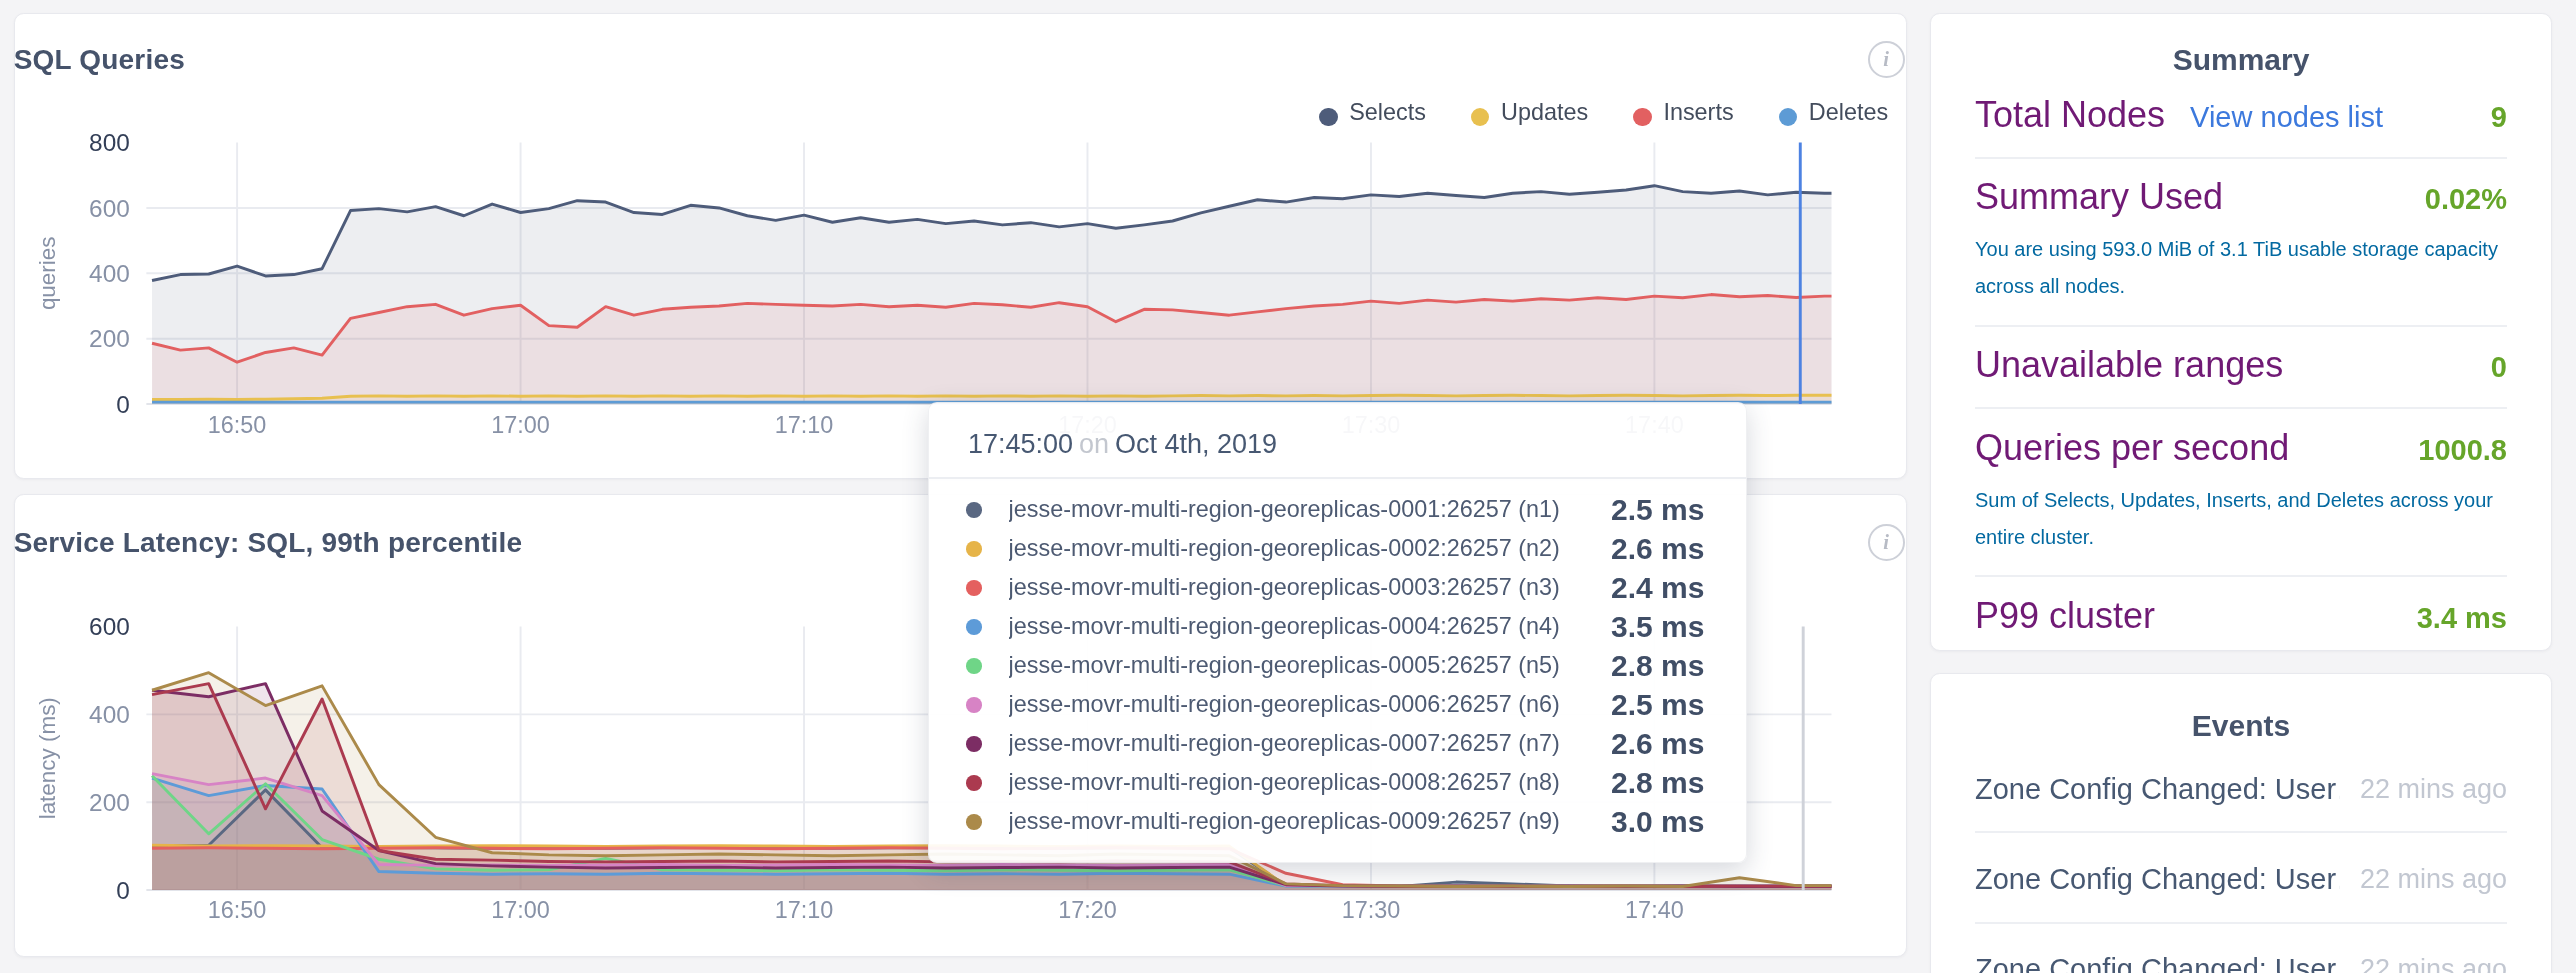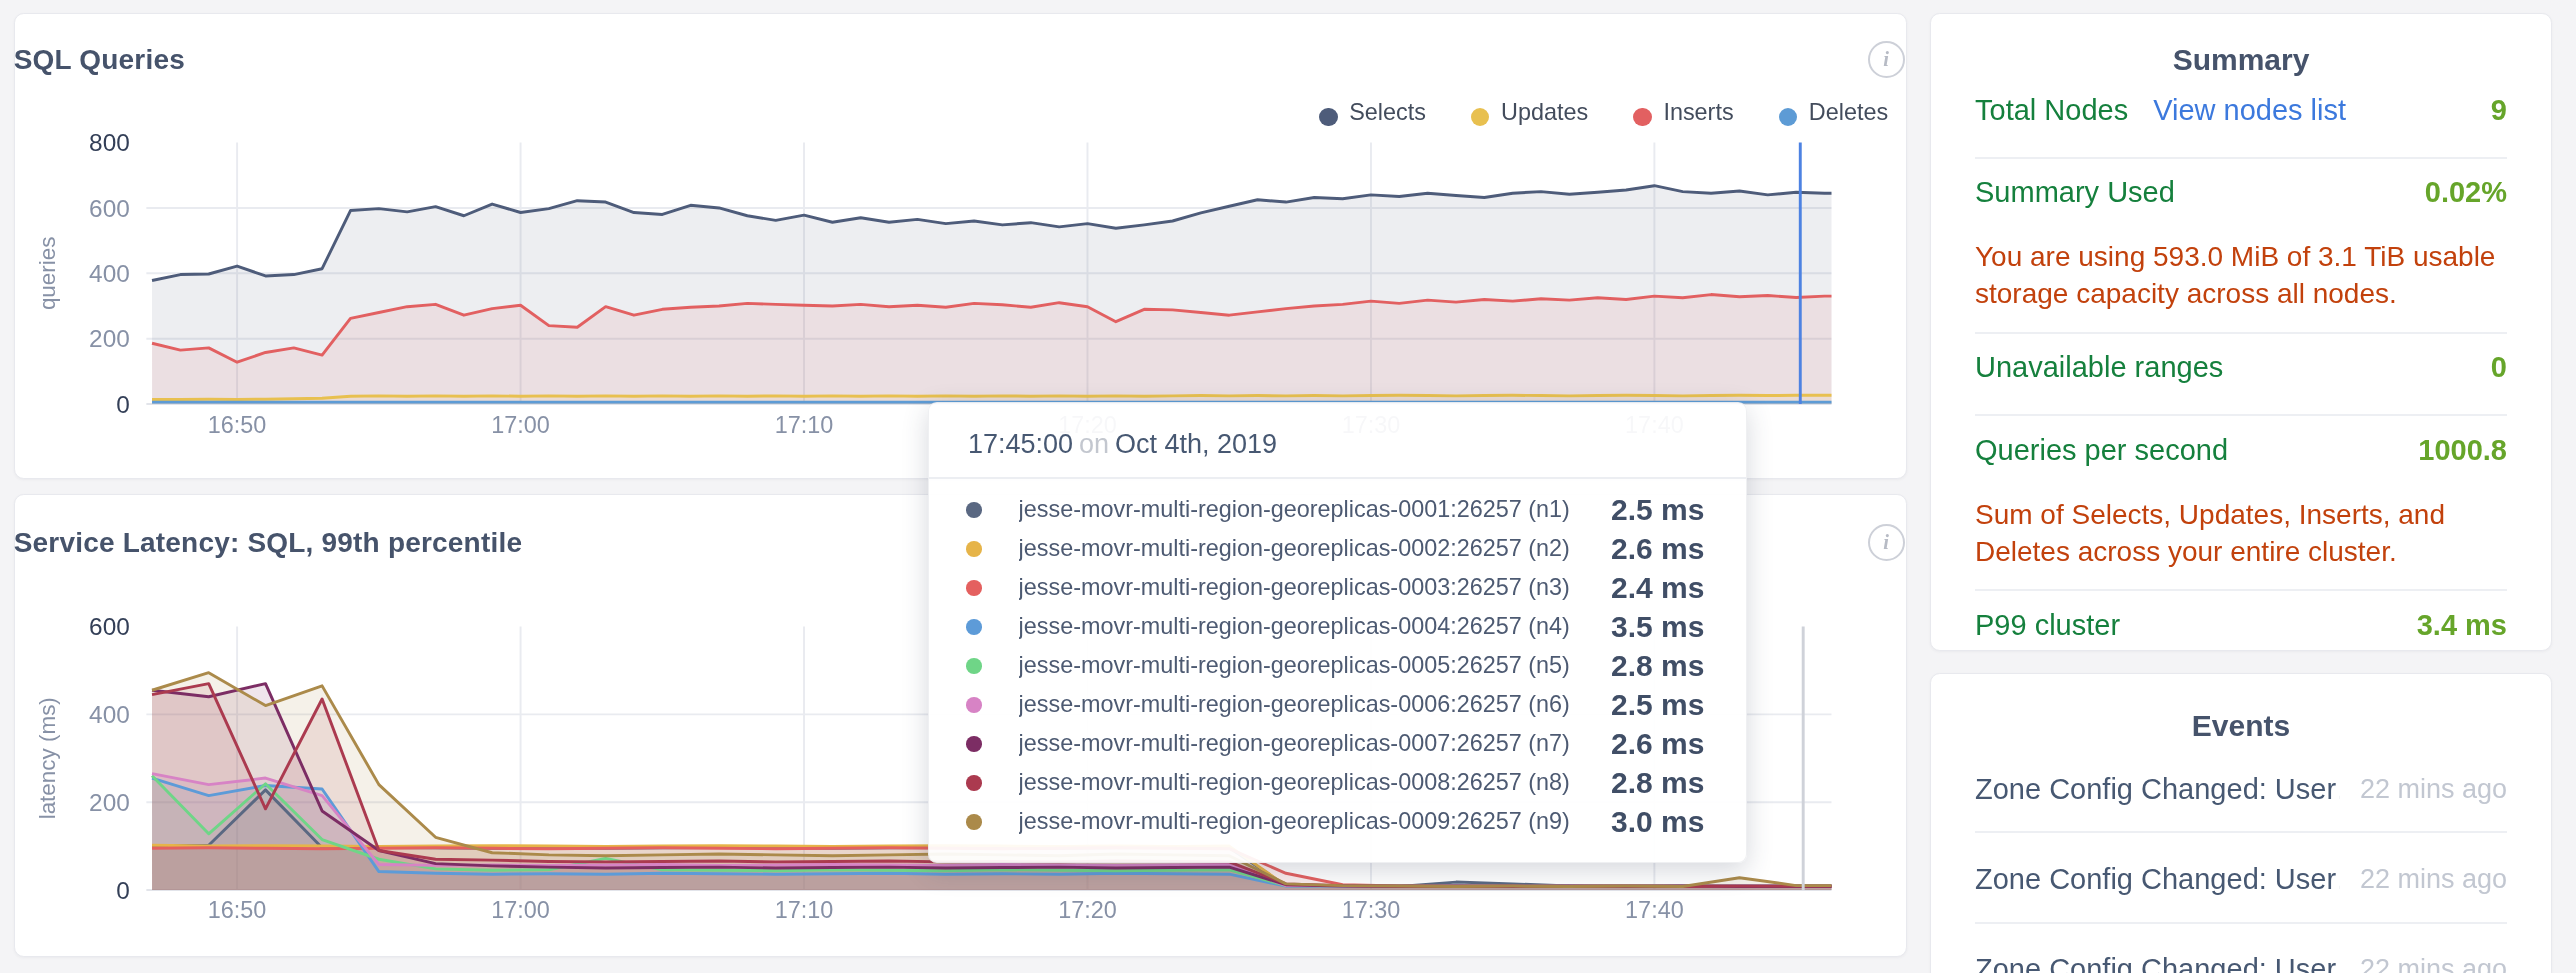--- a/index.html
+++ b/index.html
@@ -45,31 +45,31 @@
     background:rgba(255,255,255,.93);border:1px solid rgba(120,130,150,.12);border-radius:8.8px;
     box-shadow:0 7.8px 27px rgba(50,60,85,.20);box-sizing:border-box;
   }
   #tooltip-title{
     padding:26px 39px 16.6px 39px;font-size:27px;color:#475872;border-bottom:2px solid #eceef2;
   }
   #tooltip-title .on{color:#c3c7cf;padding:0 5.9px}
   #tooltip-rows{padding:11.7px 37px 0 37px}
   .t-row{display:flex;align-items:center;height:39px}
   .t-dot{width:15.6px;height:15.6px;border-radius:50%;flex:0 0 auto}
-  .t-name{margin-left:37px;font-size:23.4px;color:#4d5a72;flex:1;white-space:nowrap;overflow:hidden}
+  .t-name{margin-left:27px;font-size:23.4px;color:#4d5a72;flex:1;white-space:nowrap;overflow:hidden}
   .t-val{width:98px;font-size:30px;font-weight:bold;color:#404e66;white-space:nowrap}
 
   
   .panel-inner{padding:0 44px}
   .panel-title{font-size:30px;font-weight:bold;color:#46536b;text-align:center;margin-top:29px}
   .srow{display:flex;align-items:baseline;margin-top:17.6px;height:43px}
-  .srow .slabel{font-size:29px;color:#15803d}
+  .srow .slabel{font-size:36px;color:#701a75}
   .srow .slink{font-size:29px;color:#3c79dd;margin-left:25px;text-decoration:none;cursor:pointer}
   .srow .sval{margin-left:auto;font-size:29px;font-weight:bold;color:#66a52a}
-  .sdesc{font-size:28px;color:#c2410c;line-height:37px;margin-top:19px}
+  .sdesc{font-size:20px;color:#0369a1;line-height:37px;margin-top:12px}
   .sdivider{border-top:2px solid #edeff3;margin-top:19.5px}
   #summary-card .panel-inner > .srow:first-of-type{margin-top:31px}
 
   .erow{display:flex;align-items:center;margin-top:17.6px;height:57px;cursor:pointer}
   .erow .elabel{font-size:29px;color:#475872;white-space:nowrap;overflow:hidden}
   .erow .etime{margin-left:auto;font-size:27px;color:#c2c7d1;white-space:nowrap;padding-left:19.5px}
   .edivider{border-top:2px solid #edeff3;margin-top:13.7px}
   #events-title{margin-top:35px}
 </style>
 </head>

